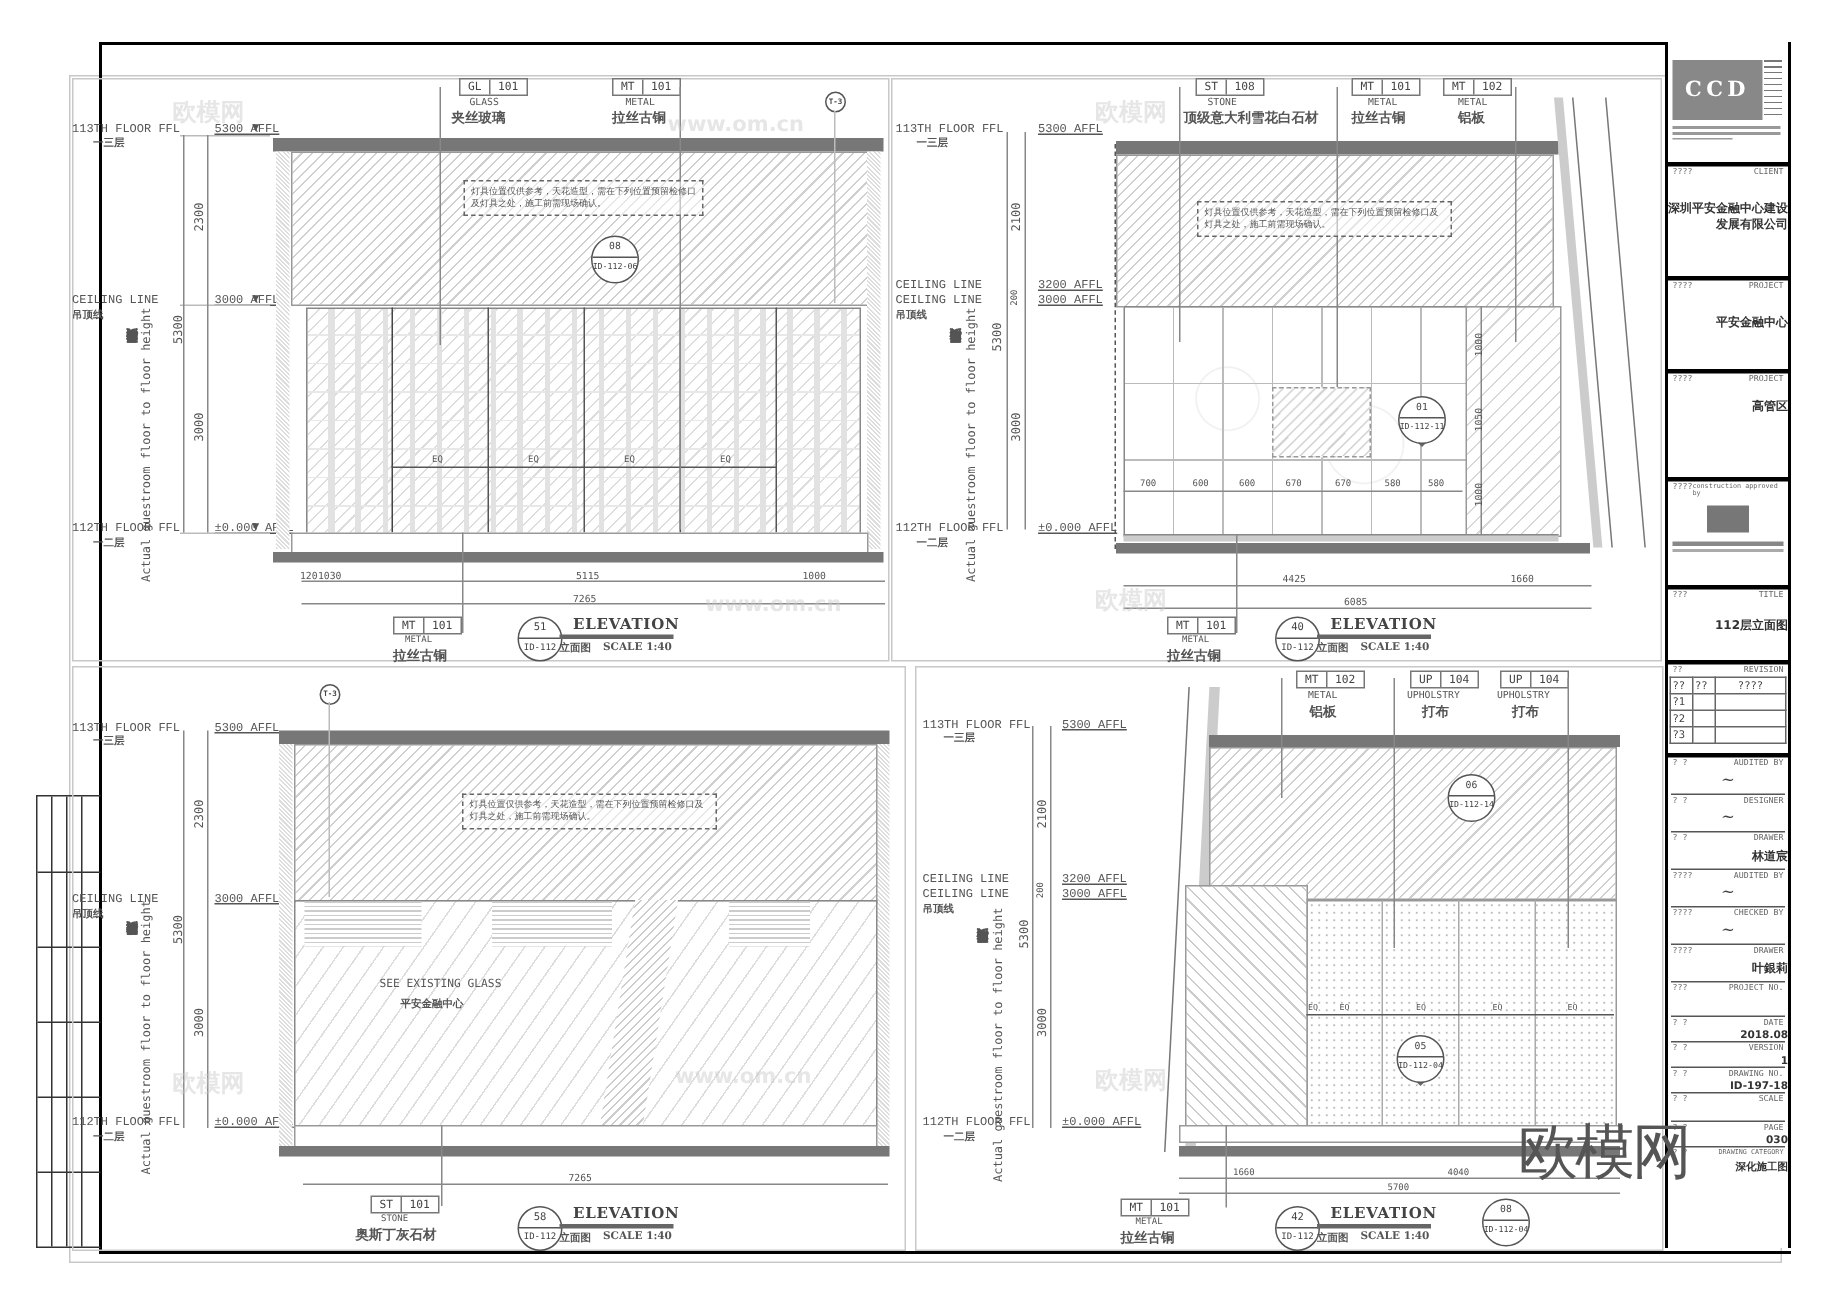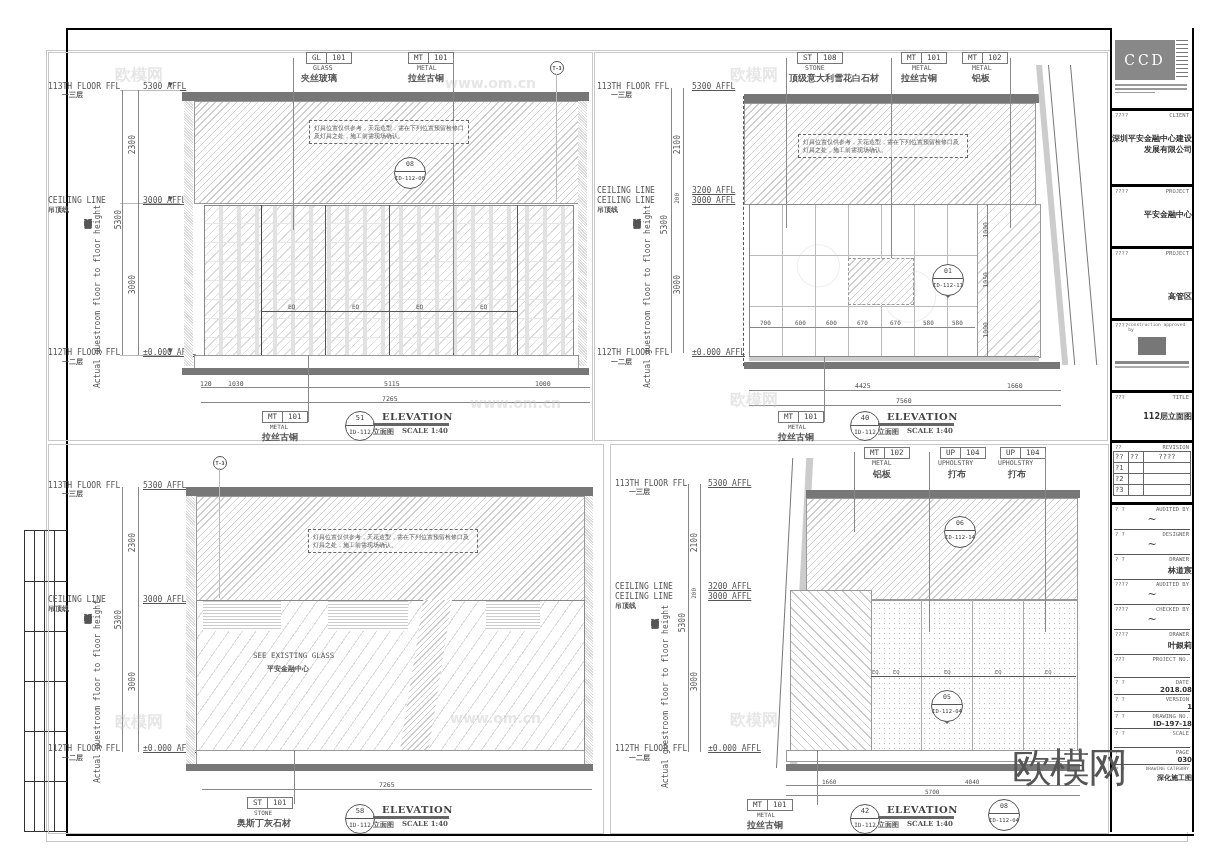--- a/index.html
+++ b/index.html
@@ -4,21 +4,21 @@
 <style>
   html, body { margin:0; padding:0; background:#ffffff; }
   body { width:1232px; height:868px; position:relative; overflow:hidden;
          font-family:"DejaVu Sans Mono", monospace; color:#444; }
   .abs { position:absolute; }
   .sheet-outer { left:46px; top:50px; width:1140px; height:790px; border:1px solid #c8c8c8; }
   .sheet-frame { left:66px; top:28px; width:1126px; height:804px; border-left:2px solid #000; border-top:2px solid #000; border-bottom:2px solid #000; }
   .panel-border { border:1px solid #c8c8c8; }
   .txt { font-size:8px; color:#555; white-space:nowrap; line-height:1; }
   .cn { font-size:9px; color:#555; font-family:"DejaVu Sans", sans-serif; white-space:nowrap; font-weight:bold; }
-  .lvl { font-size:8px; color:#555; white-space:nowrap; }
+  .lvl { font-size:8px; color:#555; white-space:nowrap;font-family:Liberation Mono, monospace; }
   .tag { border:1px solid #777; font-size:7.5px; height:10px; line-height:10px; display:flex; background:#fff; }
   .tag span { padding:0 5px; }
   .tag span + span { border-left:1px solid #777; }
   .beam { background:#777; }
   .hatch { background: repeating-linear-gradient(135deg, #fff 0 4px, #cfcfcf 4px 5px); border:1px solid #999; }
   .hatch2 { background: repeating-linear-gradient(135deg, #fff 0 6px, #d8d8d8 6px 7px); border:1px solid #999; }
   .dots { background-image: radial-gradient(#bbb 0.6px, transparent 0.8px); background-size:5px 5px; border:1px solid #999; }
   .checker { background: repeating-linear-gradient(45deg, #ddd 0 1px, #fff 1px 2px); }
   .vline { width:1px; background:#888; }
   .hline { height:1px; background:#888; }
@@ -133,21 +133,21 @@
     <div style="position:absolute;left:14px;top:4px;width:0;height:0;border-top:14px solid transparent;border-bottom:14px solid transparent;border-left:16px solid #666;"></div>
     <div class="section-marker" style="position:absolute;left:0;top:3px;">
       <div style="border-bottom:1px solid #555;line-height:13px;">08</div>
       <div style="font-size:5.5px;line-height:12px;">ID-112-06</div>
     </div>
   </div>
 
   <div class="abs dim-line" style="left:201px;top:387px;width:389px;"></div>
   <div class="abs dim-line" style="left:201px;top:402px;width:389px;"></div>
   <div class="abs txt" style="left:200px;top:381px;font-size:6.5px;">120</div>
-  <div class="abs txt" style="left:228px;top:381px;font-size:6.5px;">1030</div>
+  <div class="abs txt" style="left:212px;top:381px;font-size:6.5px;">1030</div>
   <div class="abs txt" style="left:384px;top:381px;font-size:6.5px;">5115</div>
   <div class="abs txt" style="left:535px;top:381px;font-size:6.5px;">1000</div>
   <div class="abs txt" style="left:382px;top:396px;font-size:6.5px;">7265</div>
 
   <div class="abs vline" style="left:308px;top:355px;height:67px;"></div>
   <div class="abs tag" style="left:262px;top:411px;">
       <span>MT</span>
       <span>101</span>
     </div>
   <div class="abs txt" style="left:270px;top:424px;font-size:6px;">METAL</div>
@@ -245,21 +245,21 @@
   <div class="abs txt" style="left:826px;top:320px;font-size:6px;">600</div>
   <div class="abs txt" style="left:857px;top:320px;font-size:6px;">670</div>
   <div class="abs txt" style="left:890px;top:320px;font-size:6px;">670</div>
   <div class="abs txt" style="left:923px;top:320px;font-size:6px;">580</div>
   <div class="abs txt" style="left:952px;top:320px;font-size:6px;">580</div>
 
   <div class="abs dim-line" style="left:749px;top:390px;width:312px;"></div>
   <div class="abs dim-line" style="left:749px;top:405px;width:312px;"></div>
   <div class="abs txt" style="left:855px;top:383px;font-size:6.5px;">4425</div>
   <div class="abs txt" style="left:1007px;top:383px;font-size:6.5px;">1660</div>
-  <div class="abs txt" style="left:896px;top:398px;font-size:6.5px;">7560</div>
+  <div class="abs txt" style="left:896px;top:398px;font-size:6.5px;">6085</div>
 
   <div class="abs vline" style="left:824px;top:356px;height:66px;"></div>
   <div class="abs tag" style="left:778px;top:411px;">
       <span>MT</span>
       <span>101</span>
     </div>
   <div class="abs txt" style="left:788px;top:424px;font-size:6px;">METAL</div>
   <div class="abs cn" style="left:778px;top:431px;">拉丝古铜</div>
 
   <div class="abs elev-circle" style="left:850px;top:411px;">
@@ -387,21 +387,21 @@
   <div class="abs cn" style="left:948px;top:468px;">打布</div>
   <div class="abs vline" style="left:929px;top:452px;height:180px;"></div>
   <div class="abs tag" style="left:1000px;top:447px;">
       <span>UP</span>
       <span>104</span>
     </div>
   <div class="abs txt" style="left:998px;top:460px;font-size:6.5px;">UPHOLSTRY</div>
   <div class="abs cn" style="left:1008px;top:468px;">打布</div>
   <div class="abs vline" style="left:1045px;top:452px;height:180px;"></div>
 
-  <div class="abs" style="left:944px;top:513px;width:36px;height:36px;">
+  <div class="abs" style="left:965px;top:513px;width:36px;height:36px;">
     <div style="position:absolute;left:14px;top:4px;width:0;height:0;border-top:14px solid transparent;border-bottom:14px solid transparent;border-left:16px solid #666;"></div>
     <div class="section-marker" style="position:absolute;left:0;top:3px;">
       <div style="border-bottom:1px solid #555;line-height:13px;">06</div>
       <div style="font-size:5.5px;line-height:12px;">ID-112-14</div>
     </div>
   </div>
   <div class="abs" style="left:931px;top:690px;width:32px;height:40px;">
     <div style="position:absolute;left:2px;top:20px;width:0;height:0;border-left:14px solid transparent;border-right:14px solid transparent;border-top:14px solid #666;"></div>
     <div class="section-marker" style="position:absolute;left:0;top:0;">
       <div style="border-bottom:1px solid #555;line-height:13px;">05</div>
@@ -434,21 +434,21 @@
     <div style="border-bottom:1px solid #555;line-height:13px;">42</div>
     <div style="font-size:6px;line-height:12px;">ID-112</div>
   </div>
   <div class="abs elev-title" style="left:887px;top:804px;">ELEVATION</div>
   <div class="abs elev-underline" style="left:878px;top:816px;width:76px;"></div>
   <div class="abs cn" style="left:878px;top:820px;font-size:7px;">立面图</div>
   <div class="abs txt" style="left:907px;top:820px;font-size:7px;font-family:'DejaVu Serif',serif;font-weight:bold;">SCALE 1:40</div>
 </div>
 
 <div class="abs tb">
-  <div class="tb-sec" style="top:6px;height:72px;">
+  <div class="tb-sec" style="top:6px;height:72px;font-weight:bold;">
     <div style="position:absolute;left:3px;top:6px;width:60px;height:40px;background:#888;color:#fff;font-size:14px;text-align:center;line-height:40px;font-family:'DejaVu Serif',serif;letter-spacing:3px;">CCD</div>
     <div style="position:absolute;left:64px;top:6px;width:12px;height:40px;background:repeating-linear-gradient(0deg,#fff 0 3px,#777 3px 4px);"></div>
     <div style="position:absolute;left:3px;top:50px;width:72px;height:2px;background:#999"></div>
     <div style="position:absolute;left:3px;top:54px;width:72px;height:2px;background:#999"></div>
     <div style="position:absolute;left:3px;top:58px;width:40px;height:1px;background:#999"></div>
   </div>
   <div class="tb-sec" style="top:80px;height:76px;">
     <div class="tb-bar"></div>
     <div class="tb-lbl">
         <span>????</span>
@@ -463,21 +463,21 @@
         <span>PROJECT</span>
       </div>
     <div class="tb-val" style="margin-top:14px;">平安金融中心</div>
   </div>
   <div class="tb-sec" style="top:218px;height:72px;">
     <div class="tb-bar"></div>
     <div class="tb-lbl">
         <span>????</span>
         <span>PROJECT</span>
       </div>
-    <div class="tb-val" style="margin-top:34px;">高管区</div>
+    <div class="tb-val" style="margin-top:8px;">高管区</div>
   </div>
   <div class="tb-sec" style="top:290px;height:72px;">
     <div class="tb-bar"></div>
     <div class="tb-lbl">
         <span>????</span>
         <span style="font-size:4.5px">construction approved by</span>
       </div>
     <div style="margin:4px auto 0;width:28px;height:18px;background:#777;"></div>
     <div style="margin:6px 3px 0;height:3px;background:#888"></div>
     <div style="margin:2px 3px 0;height:2px;background:#aaa"></div>

